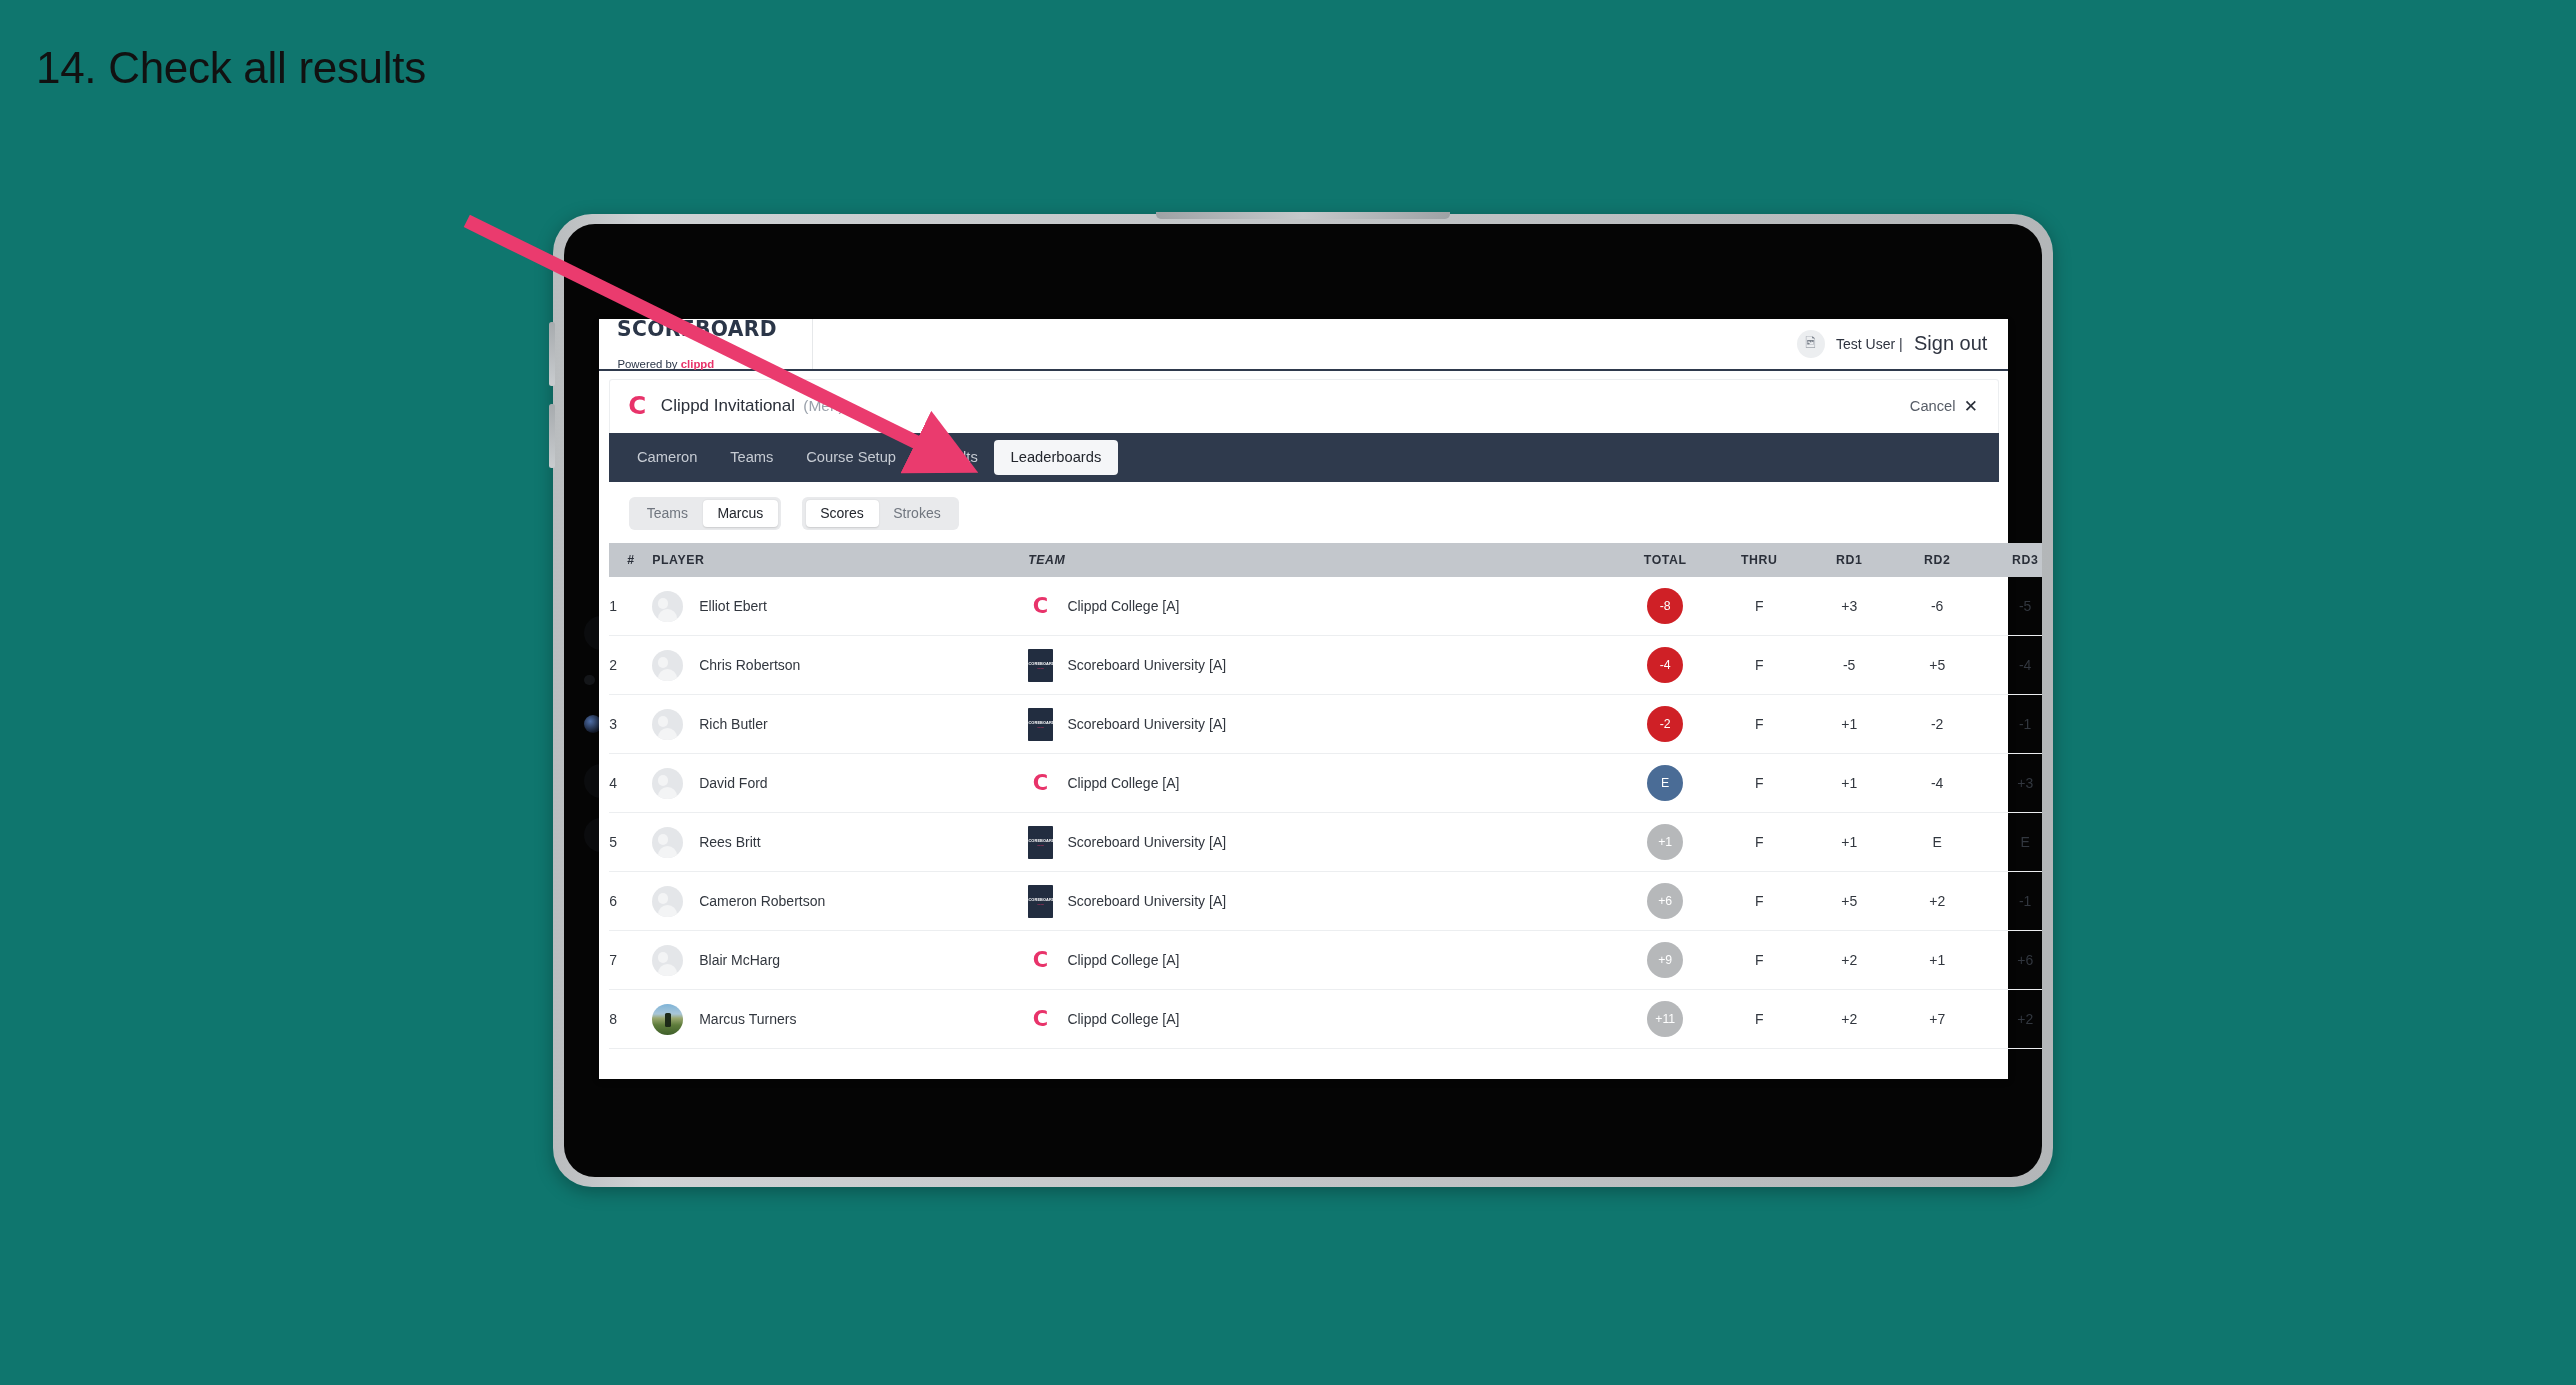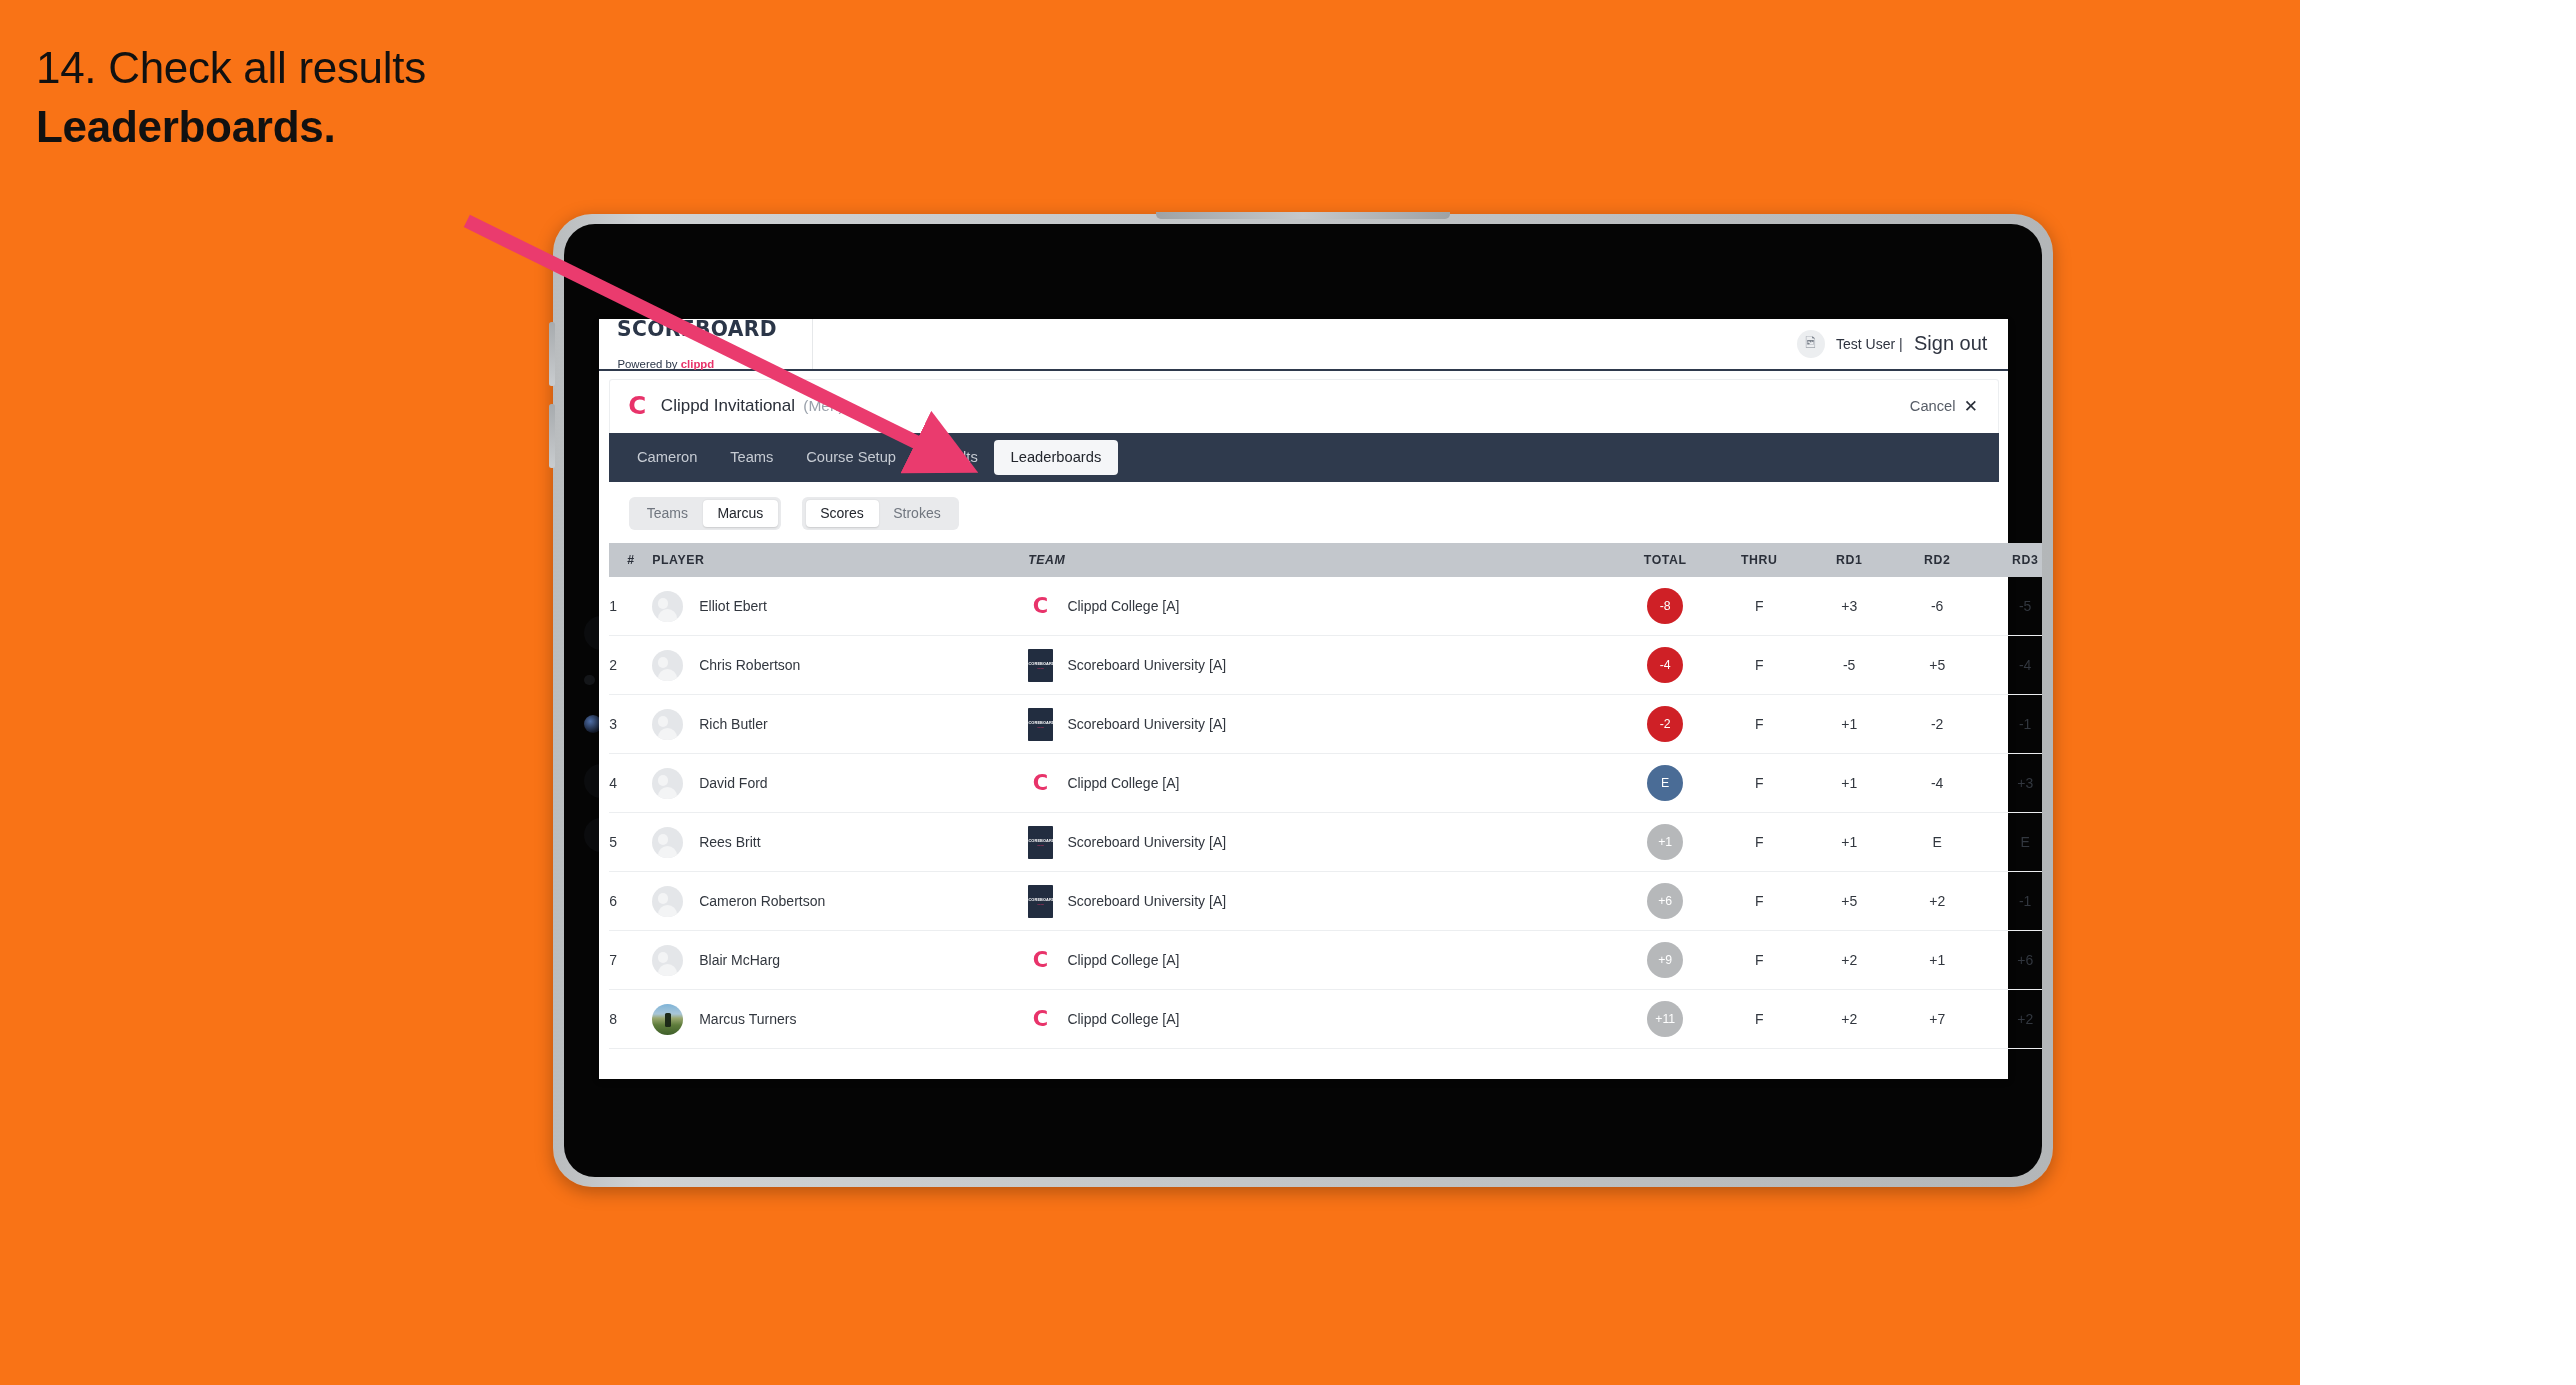--- a/index.html
+++ b/index.html
@@ -2,21 +2,21 @@
 <html style="font-size:13px"><head>
 <meta charset="utf-8">
 <style>
   * { box-sizing: border-box; margin: 0; padding: 0; }
   html, body {
     width: 2576px; height: 1386px;
     background: #ffffff;
     font-family: "Liberation Sans", sans-serif;
     overflow: hidden;
   }
-  #stage { position: relative; width: 2300px; height: 1386px; background:#f97316;padding-left:20px; }
+  #stage { position: relative; width: 2576px; height: 1386px; background:#0f766e;padding-left:20px; }
 
   
   .caption {
     position: absolute;
     left: 36px; top: 39px;
     width: 621px;
     font-size: 44px;
     line-height: 1.34;
     color: #111111;
     letter-spacing: -0.3px;
@@ -276,21 +276,20 @@
   .badge.gray { background: #b6b8ba; }
   td.center { text-align: center; }
 </style>
 </head>
 <body>
 
 <div id="stage">
 
   <div class="caption">
     <div>14. Check all results</div>
-    <div class="bold">Leaderboards.</div>
   </div>
 
   <div class="tablet">
     <div class="top-notch"></div>
     <div class="vol-btn vol-1"></div>
     <div class="vol-btn vol-2"></div>
 
     <div class="tablet-screen">
       <div class="cam-dot cam-a"></div>
       <div class="cam-dot cam-b"></div>

